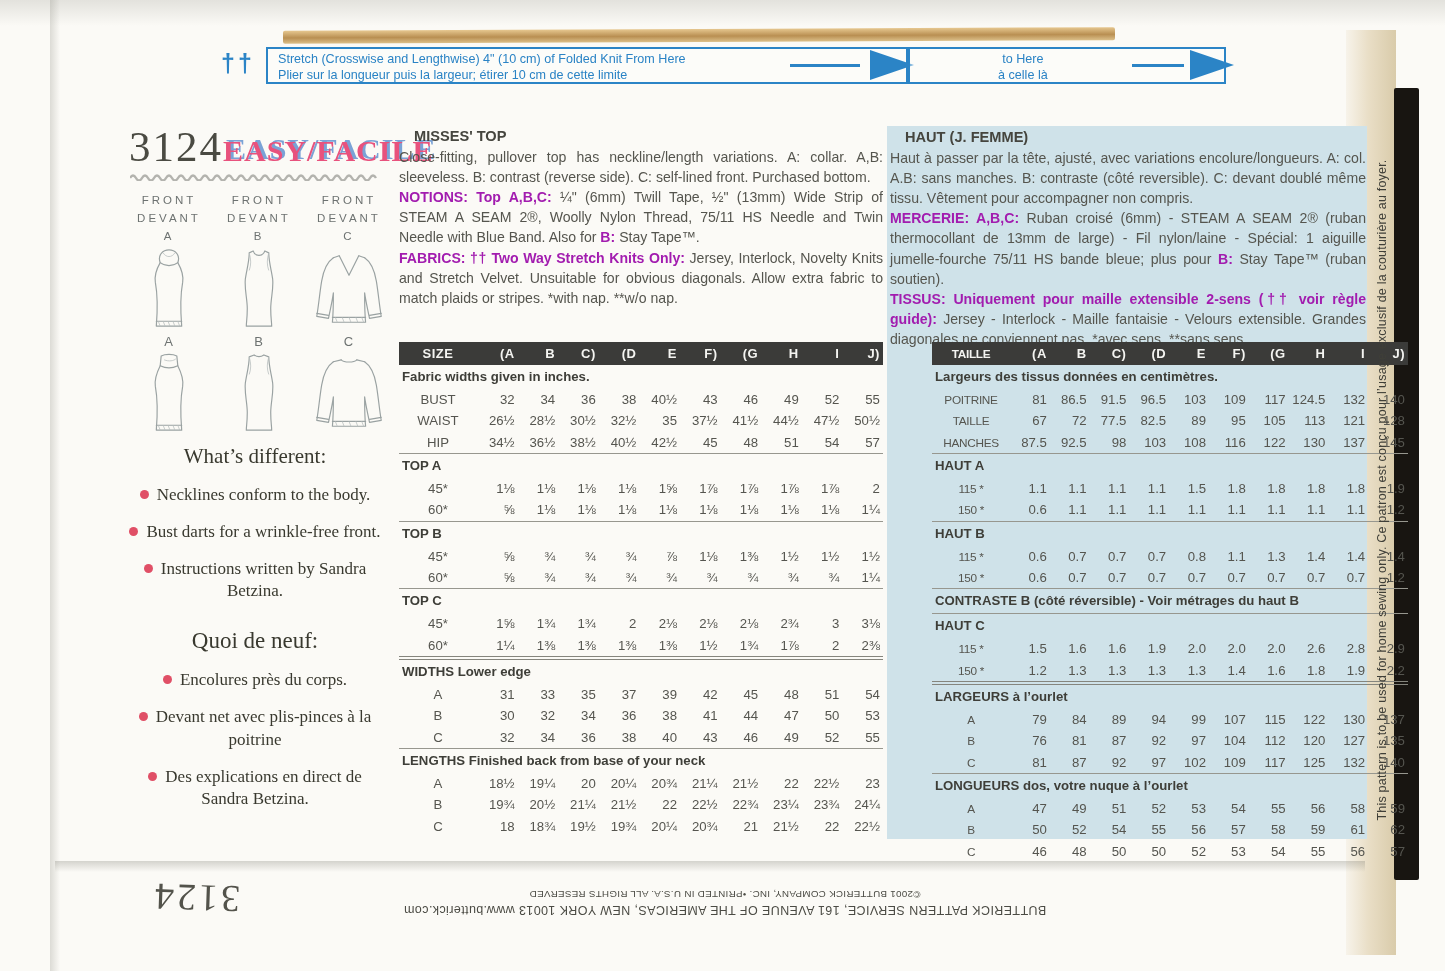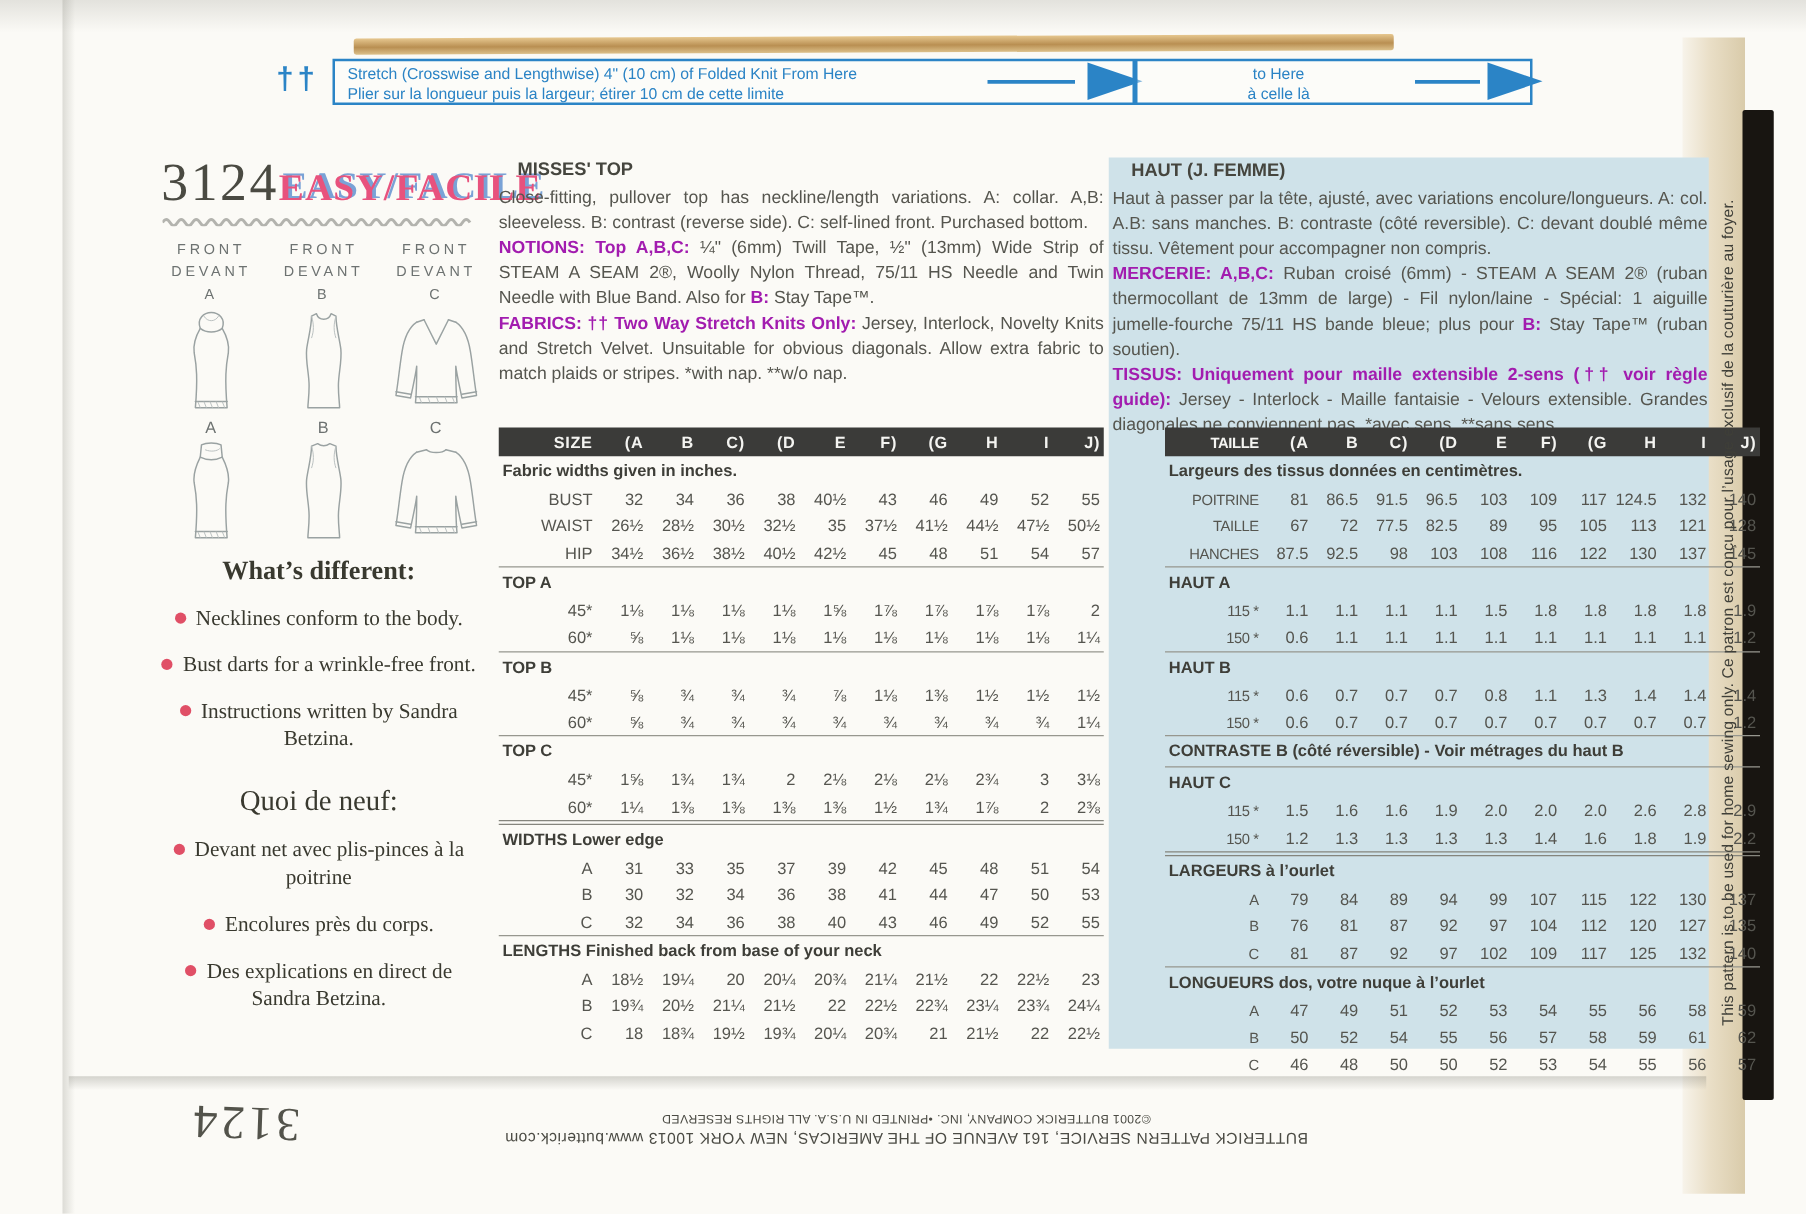--- a/index.html
+++ b/index.html
@@ -42,41 +42,41 @@
     text-shadow:3px -2px 0 #7aa2d6;letter-spacing:1px;}
   .squiggle{left:130px;top:172px;}
   .figures{left:126px;top:192px;width:266px;display:grid;grid-template-columns:1fr 1fr 1fr;column-gap:4px;text-align:center;}
   .fighead{font-size:11.5px;letter-spacing:3px;color:#6d7271;line-height:1.55;margin-bottom:3px;}
   .figletter{font-size:13px;letter-spacing:1px;color:#6d7271;margin:2px 0 3px 0;}
   .figsvg{display:block;margin:0 auto;}
   .draw{stroke:#9aa2a2;fill:none;stroke-width:1.2;stroke-linecap:round;stroke-linejoin:round;}
   .drawlt{stroke:#b9bfbf;fill:none;stroke-width:.8;}
   .serif-col{left:126px;top:444px;width:258px;text-align:center;
     font-family:"Liberation Serif",serif;color:#39392f;}
-  .wd-title{font-size:21px;font-weight:bold;}
+  .wd-title{font-size:21px;}
   .quoi-title{font-size:23px;margin-top:26px;}
   .bitem{font-size:17px;line-height:1.3;margin-top:15px;}
   .dot{display:inline-block;width:9px;height:9px;border-radius:50%;background:#e04f66;margin-right:8px;vertical-align:1px;}
 
   
   .paras{width:484px;font-size:14.1px;line-height:1.43;text-align:justify;color:#55554e;}
   .eng-text{left:399px;top:126px;}
   .fr-text{left:890px;top:127px;width:476px;}
   .b{font-weight:bold;color:#a21caf;}
   .ptitle{font-weight:bold;color:#45453e;font-size:14.6px;text-align:left;margin-left:15px;}
   .blue-bg{left:887px;top:126px;width:480px;height:713px;background:#cfe2e9;}
 
   
   .tbl{font-size:13.2px;color:#55554f;}
   .tbl-eng{left:399px;top:342px;width:484px;}
   .tbl-fr{left:932px;top:342px;width:476px;}
   .trow{display:flex;align-items:baseline;padding:3.2px 0;}
   .thead{background:#3b3b39;color:#f4f4f1;font-weight:bold;padding:4px 0;font-size:13px;letter-spacing:.5px;}
   .tc{flex:1 1 0;text-align:right;padding-right:3px;white-space:nowrap;}
-  .tlabel{flex:0 0 72px;text-align:right;padding-left:3px;}
+  .tlabel{flex:0 0 72px;text-align:center;padding-left:3px;}
   .tbl-fr .tlabel{font-size:11.8px;letter-spacing:-.3px;}
   .tsec{font-weight:bold;color:#3e3e38;border-top:1px solid #97978f;padding:3.2px 3px;line-height:17.5px;}
   .tnote{border-top:none;}
   .tdouble{border-top:4px double #85857d;}
 
   
   .bottom-rot{left:320px;top:889px;width:810px;transform:rotate(180deg);text-align:center;color:#4b4b44;}
   .addr{font-size:12.5px;letter-spacing:.4px;}
   .copy{font-size:9.8px;margin-top:3px;letter-spacing:.3px;}
   .btm-num{left:152px;top:876px;font-family:"Liberation Serif",serif;font-size:38px;color:#53534b;
@@ -182,22 +182,22 @@
       </svg>
     </div>
   </div>
 
   <div class="abs serif-col">
     <div class="wd-title">What’s different:</div>
     <div class="bitem"><span class="dot"></span><span>Necklines conform to the body.</span></div>
     <div class="bitem"><span class="dot"></span><span>Bust darts for a wrinkle-free front.</span></div>
     <div class="bitem"><span class="dot"></span><span>Instructions written by Sandra Betzina.</span></div>
     <div class="quoi-title">Quoi de neuf:</div>
+    <div class="bitem"><span class="dot"></span><span>Encolures près du corps.</span></div>
     <div class="bitem"><span class="dot"></span><span>Devant net avec plis-pinces à la poitrine</span></div>
-    <div class="bitem"><span class="dot"></span><span>Encolures près du corps.</span></div>
     <div class="bitem"><span class="dot"></span><span>Des explications en direct de Sandra Betzina.</span></div>
   </div>
 
   <div class="abs paras eng-text">
     <div class="ptitle">MISSES' TOP</div>
     <div>Close-fitting, pullover top has neckline/length variations. A: collar. A,B: sleeveless. B: contrast (reverse side). C: self-lined front. Purchased bottom.</div>
     <div><span class="b">NOTIONS: Top A,B,C:</span><span> ¼" (6mm) Twill Tape, ½" (13mm) Wide Strip of STEAM A SEAM 2®, Woolly Nylon Thread, 75/11 HS Needle and Twin Needle with Blue Band. Also for </span><span class="b">B:</span><span> Stay Tape™.</span></div>
     <div><span class="b">FABRICS: †† Two Way Stretch Knits Only:</span><span> Jersey, Interlock, Novelty Knits and Stretch Velvet. Unsuitable for obvious diagonals. Allow extra fabric to match plaids or stripes. *with nap. **w/o nap.</span></div>
   </div>
 

